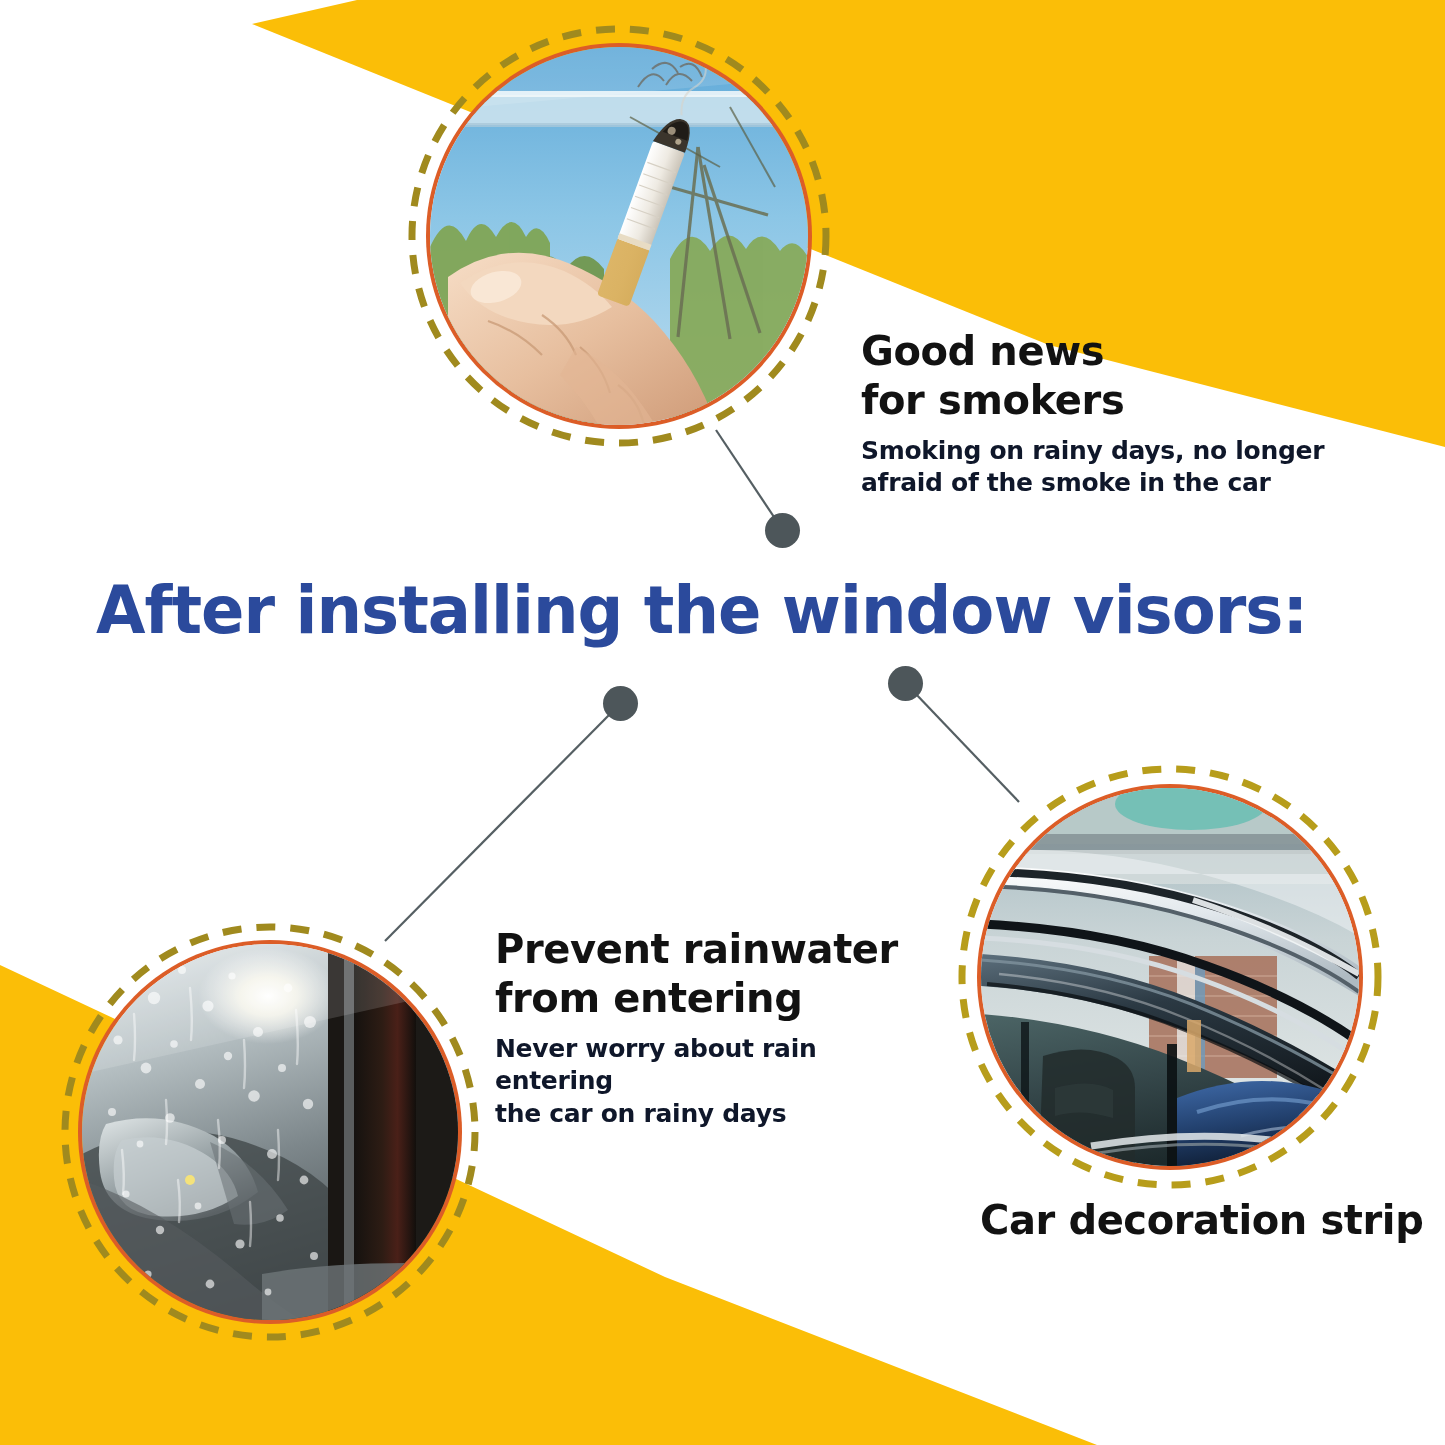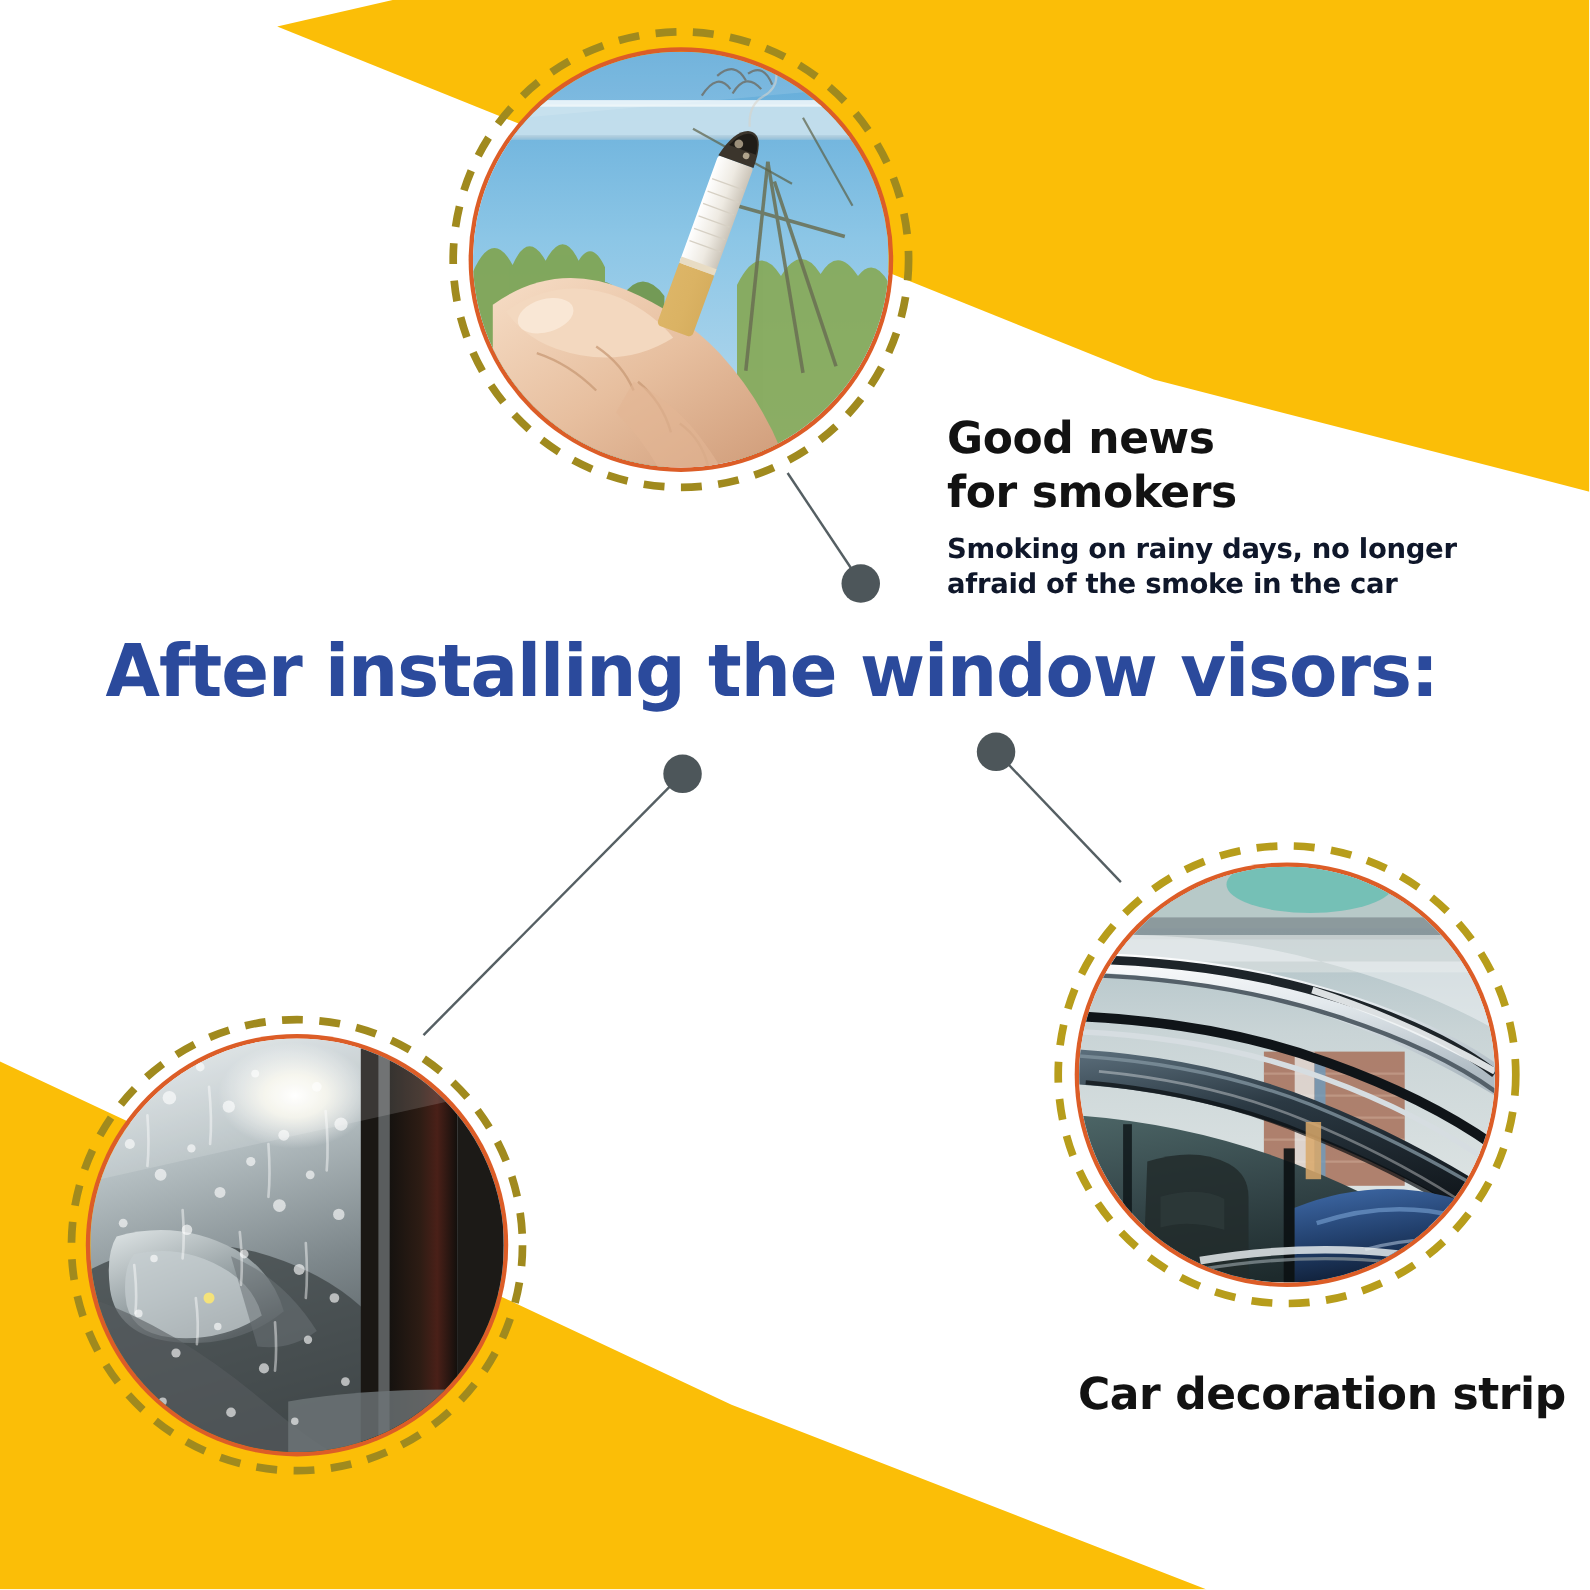--- a/index.html
+++ b/index.html
@@ -54,21 +54,20 @@
   
   .dot {
     position: absolute;
     border-radius: 50%;
     background: #4d565a;
   }
 
   
   .txt-block {
     position: absolute;
-    margin-top: 48px;
   }
   .feat-title {
     font-family: "DejaVu Sans", sans-serif;
     font-weight: bold;
     font-size: 40px;
     line-height: 1.22;
     color: #121212;
     letter-spacing: -0.4px;
     white-space: pre-line;
     margin: 0;
@@ -330,20 +329,24 @@
           <path d="M168 258 q2 26 0 44"></path>
             <path d="M96 236 q3 24 1 42"></path>
         </g>
 
         <path d="M0 0 L376 0 L376 46 L0 130 z" fill="#ffffff" opacity="0.14"></path>
       </svg>
     </div>
   </div>
 
   <div class="txt-block" style="left:495px; top:925px; width:420px;">
+    <p class="feat-title">Prevent rainwater
+from entering</p>
+    <p class="feat-sub">Never worry about rain entering
+the car on rainy days</p>
   </div>
 
   <div class="callout" style="left:955px; top:762px; width:430px; height:430px;">
     <svg class="dashed-ring" viewBox="0 0 430 430" width="430" height="430">
       <circle cx="215" cy="215" r="208" fill="none" stroke="#b79d1b" stroke-width="7" stroke-dasharray="19 15" stroke-linecap="butt"></circle>
     </svg>
     <div class="photo" style="left:26px; top:26px; width:378px; height:378px;">
       <svg viewBox="0 0 378 378" width="378" height="378">
         <defs>
           <linearGradient id="bgWall" x1="0" y1="0" x2="0" y2="1">

